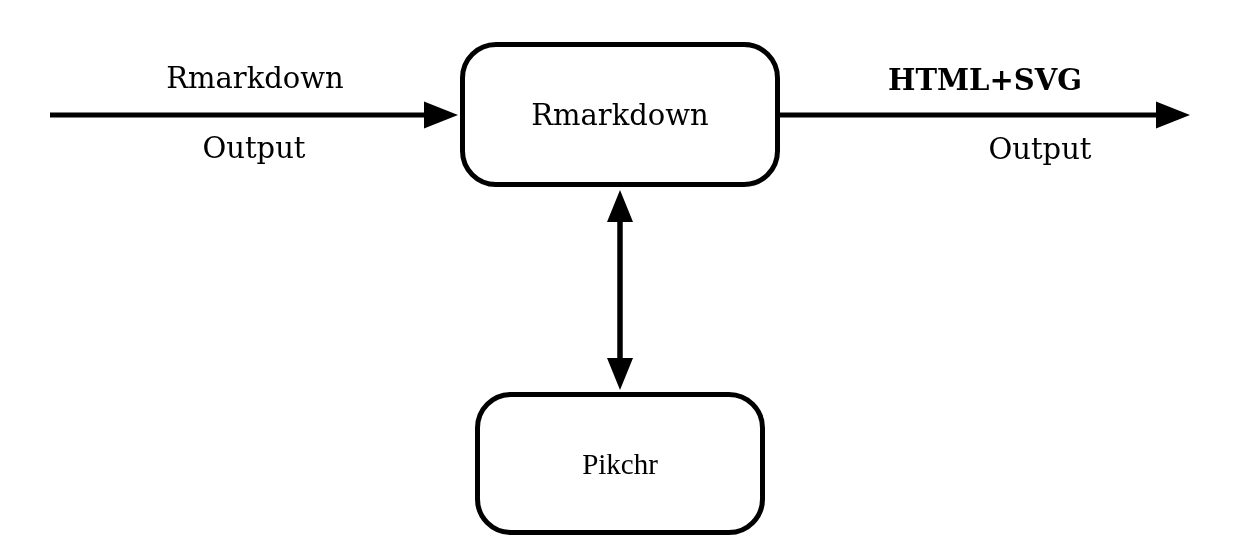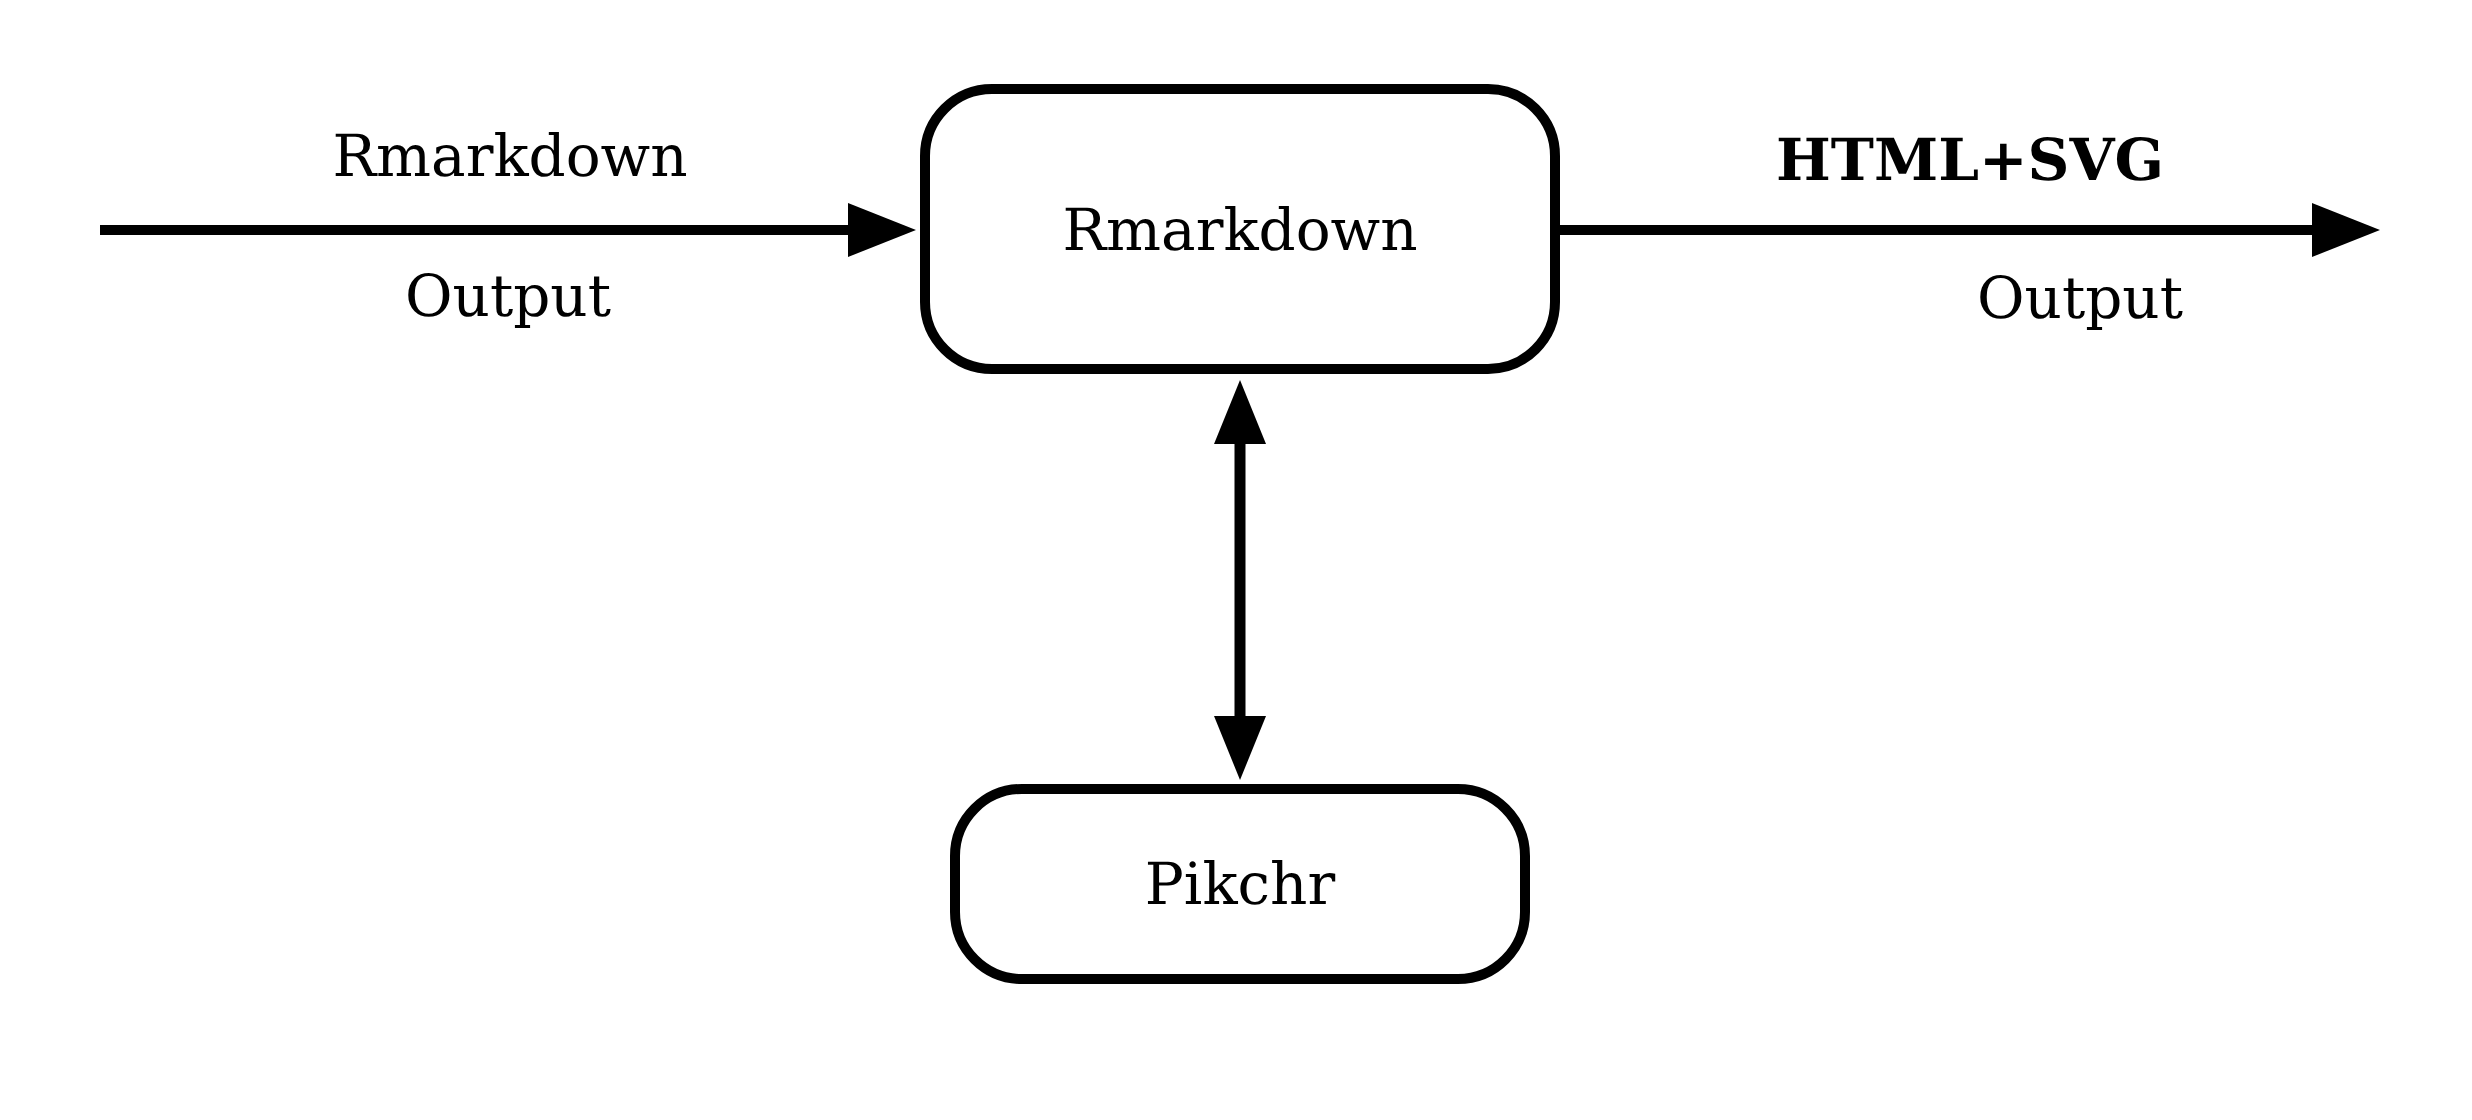--- a/index.html
+++ b/index.html
@@ -51,21 +51,22 @@
   .node-knitr {
     left: 460px;
     top: 42px;
     width: 320px;
     height: 145px;
   }
   .node-pikchr {
     left: 475px;
     top: 392px;
     width: 290px;
-    height: 100px;
+    height: 143px;
+    font-family: Liberation Serif, serif;
   }
   .node .subtitle {
     font-weight: bold;
   }
   .edge-label {
     position: absolute;
     transform: translate(-50%, -50%);
     font-size: 29px;
     white-space: nowrap;
   }

